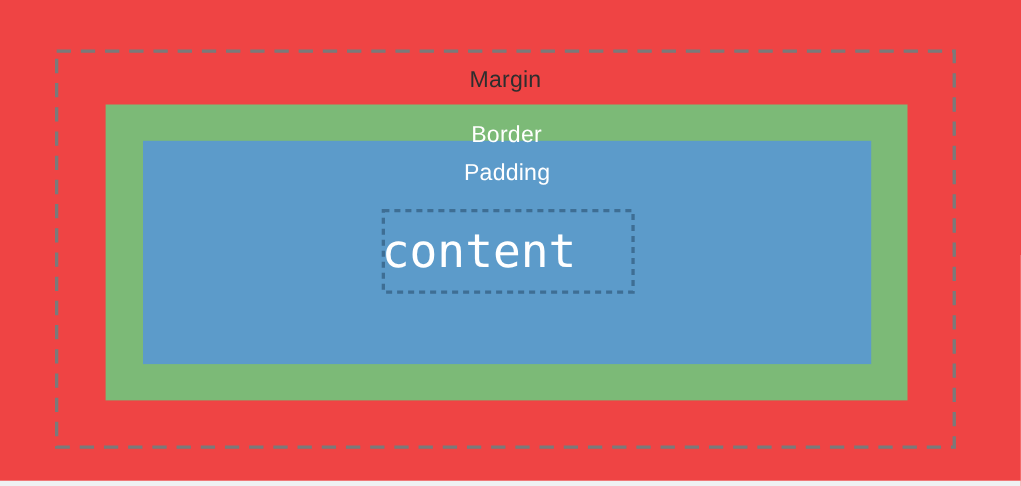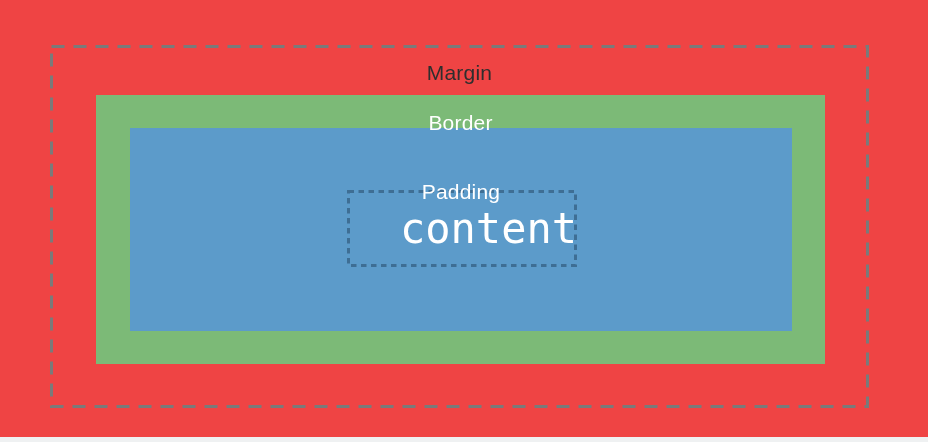--- a/index.html
+++ b/index.html
@@ -52,29 +52,28 @@
   }
   .border-label {
     left: 96px; top: 111px;
     width: 729px;
     color: #ffffff;
   }
   .padding-label {
     left: 130px; top: 146px;
     width: 662px;
     color: #ffffff;
-    margin-top: 34px;
   }
   .content-box {
     position: absolute;
     left: 347px; top: 190px;
     width: 230px; height: 77px;
     display: flex;
     align-items: center;
-    justify-content: flex-end;
+    justify-content: flex-start;
   }
   .content-label {
     color: #ffffff;
     font-family: "DejaVu Sans Mono", "Liberation Mono", monospace;
     font-size: 42px;
     line-height: 42px;
     white-space: nowrap;
   }
   .bottom-strip {
     left: 0; top: 437px;

